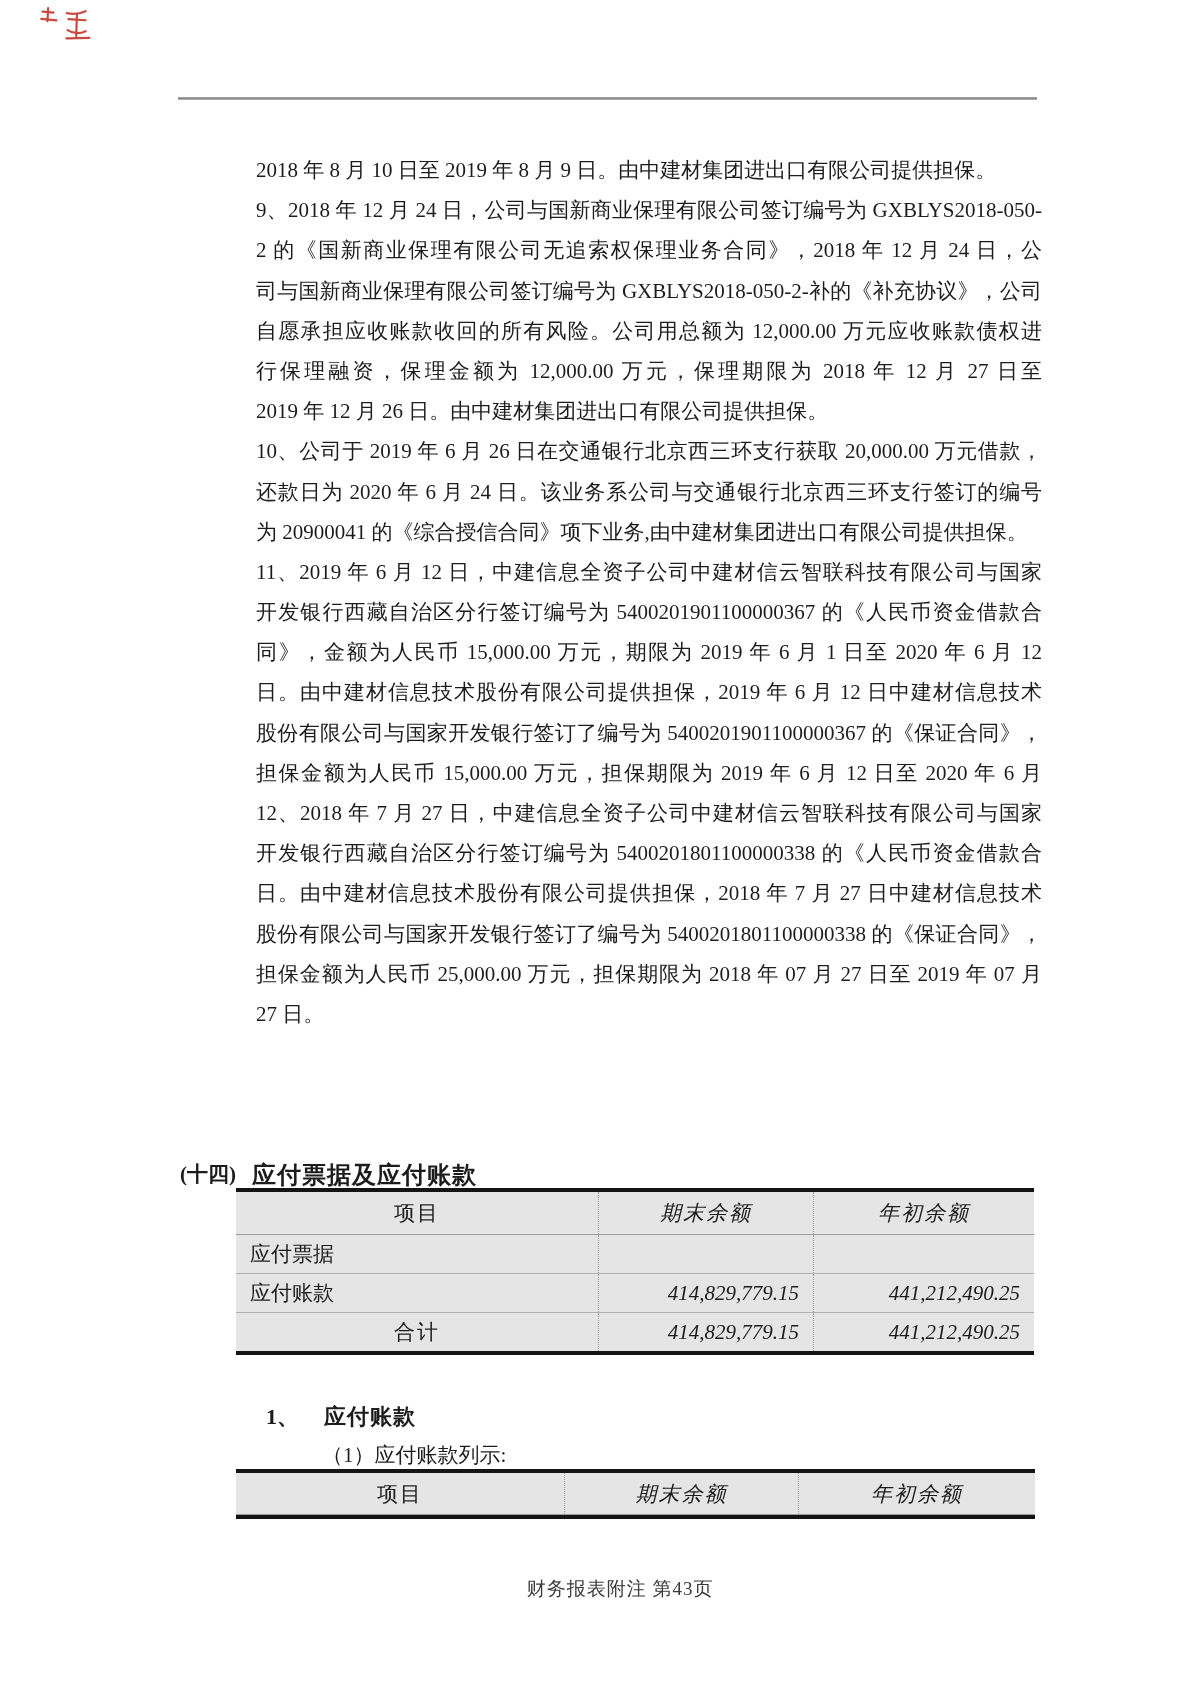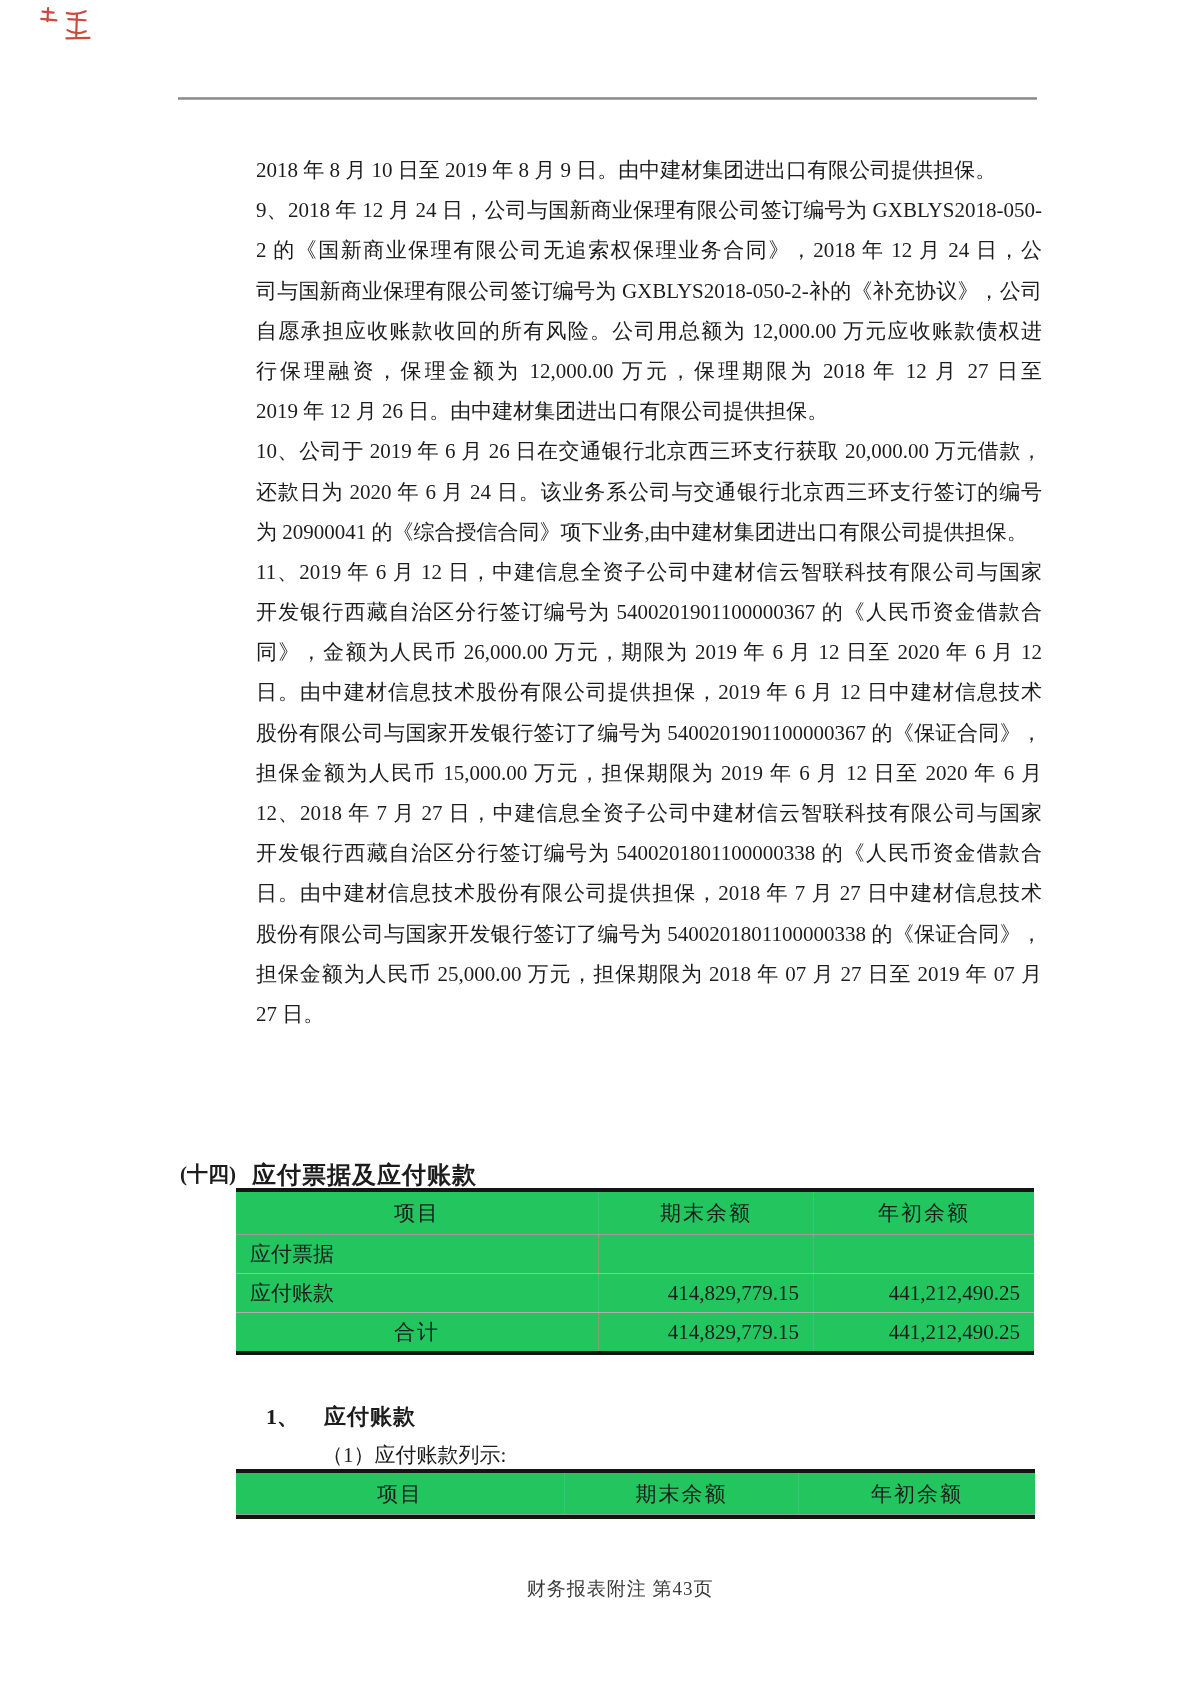--- a/index.html
+++ b/index.html
@@ -14,34 +14,34 @@
   .top-rule{position:absolute;left:178px;top:97px;width:859px;height:3px;
     background:linear-gradient(#bdbdbd,#7e7e7e 40%,#bdbdbd);}
   
   .body-block{position:absolute;left:256px;top:150px;width:786px;font-size:21px;line-height:40.2px;}
   .bline{text-align:justify;text-align-last:justify;white-space:normal;height:40.2px;overflow:hidden;}
   .bline.is-last{text-align-last:left;}
   
   .sec14-index{position:absolute;left:180px;top:1160px;font-size:21px;font-weight:700;}
   .sec14-title{position:absolute;left:252px;top:1159px;font-size:24px;font-weight:700;letter-spacing:1px;}
   
-  .fin-table{position:absolute;border-top:4px solid #141414;border-bottom:4px solid #141414;background:#22c55e;}
+  .fin-table{position:absolute;border-top:4px solid #141414;border-bottom:4px solid #141414;background:#e5e5e5;}
   .t1{left:236px;top:1188px;width:798px;}
   .t2{left:236px;top:1469px;width:799px;}
   .t-row{display:grid;}
   .t1 .t-row{grid-template-columns:362px 215px 221px;}
   .t2 .t-row{grid-template-columns:328px 234px 237px;}
   .t-row.head{border-bottom:1px solid #9c9c9c;}
   .t1 .t-row.head{height:42px;}
   .t2 .t-row.head{height:41px;}
   .t1 .t-row.data{height:38px;border-bottom:1px solid #b0b0b0;}
   .t2 .t-row.data{height:37px;border-bottom:1px solid #b0b0b0;}
   .fin-table .t-row.data:last-child{border-bottom:none;}
   .t-cell{display:flex;align-items:center;font-size:21px;min-width:0;}
-  .t-cell.c2,.t-cell.c3{border-left:1px dotted #9a9a9a;}
+  .t-cell.c2,.t-cell.c3{border-left:1px dotted #9a9a9a;font-style:italic;}
   .t-row.head .t-cell{justify-content:center;letter-spacing:2px;}
   .t-row.data .t-cell.c1{padding-left:14px;justify-content:flex-start;}
   .t-row.data .t-cell.c2,.t-row.data .t-cell.c3{justify-content:flex-end;padding-right:14px;}
   .t-row.data.is-total .t-cell.c1{padding-left:0;justify-content:center;letter-spacing:2px;}
   
   .sub1-index{position:absolute;left:266px;top:1402px;font-size:22px;font-weight:700;}
   .sub1-title{position:absolute;left:324px;top:1402px;font-size:22px;font-weight:700;letter-spacing:1px;}
   .sub1-list-label{position:absolute;left:322px;top:1441px;font-size:21px;}
   
   .footer{position:absolute;left:0;top:1576px;width:1240px;text-align:center;
@@ -72,21 +72,21 @@
       <div class="bline">2 的《国新商业保理有限公司无追索权保理业务合同》，2018 年 12 月 24 日，公</div>
       <div class="bline">司与国新商业保理有限公司签订编号为 GXBLYS2018-050-2-补的《补充协议》，公司</div>
       <div class="bline">自愿承担应收账款收回的所有风险。公司用总额为 12,000.00 万元应收账款债权进</div>
       <div class="bline">行保理融资，保理金额为 12,000.00 万元，保理期限为 2018 年 12 月 27 日至</div>
       <div class="bline is-last">2019 年 12 月 26 日。由中建材集团进出口有限公司提供担保。</div>
       <div class="bline">10、公司于 2019 年 6 月 26 日在交通银行北京西三环支行获取 20,000.00 万元借款，</div>
       <div class="bline">还款日为 2020 年 6 月 24 日。该业务系公司与交通银行北京西三环支行签订的编号</div>
       <div class="bline is-last">为 20900041 的《综合授信合同》项下业务,由中建材集团进出口有限公司提供担保。</div>
       <div class="bline">11、2019 年 6 月 12 日，中建信息全资子公司中建材信云智联科技有限公司与国家</div>
       <div class="bline">开发银行西藏自治区分行签订编号为 5400201901100000367 的《人民币资金借款合</div>
-      <div class="bline">同》，金额为人民币 26,000.00 万元，期限为 2019 年 6 月 12 日至 2020 年 6 月 12</div>
+      <div class="bline">同》，金额为人民币 15,000.00 万元，期限为 2019 年 6 月 1 日至 2020 年 6 月 12</div>
       <div class="bline">日。由中建材信息技术股份有限公司提供担保，2019 年 6 月 12 日中建材信息技术</div>
       <div class="bline">股份有限公司与国家开发银行签订了编号为 5400201901100000367 的《保证合同》，</div>
       <div class="bline">担保金额为人民币 15,000.00 万元，担保期限为 2019 年 6 月 12 日至 2020 年 6 月</div>
       <div class="bline">12、2018 年 7 月 27 日，中建信息全资子公司中建材信云智联科技有限公司与国家</div>
       <div class="bline">开发银行西藏自治区分行签订编号为 5400201801100000338 的《人民币资金借款合</div>
       <div class="bline">日。由中建材信息技术股份有限公司提供担保，2018 年 7 月 27 日中建材信息技术</div>
       <div class="bline">股份有限公司与国家开发银行签订了编号为 5400201801100000338 的《保证合同》，</div>
       <div class="bline">担保金额为人民币 25,000.00 万元，担保期限为 2018 年 07 月 27 日至 2019 年 07 月</div>
       <div class="bline is-last">27 日。</div>
     </div>

